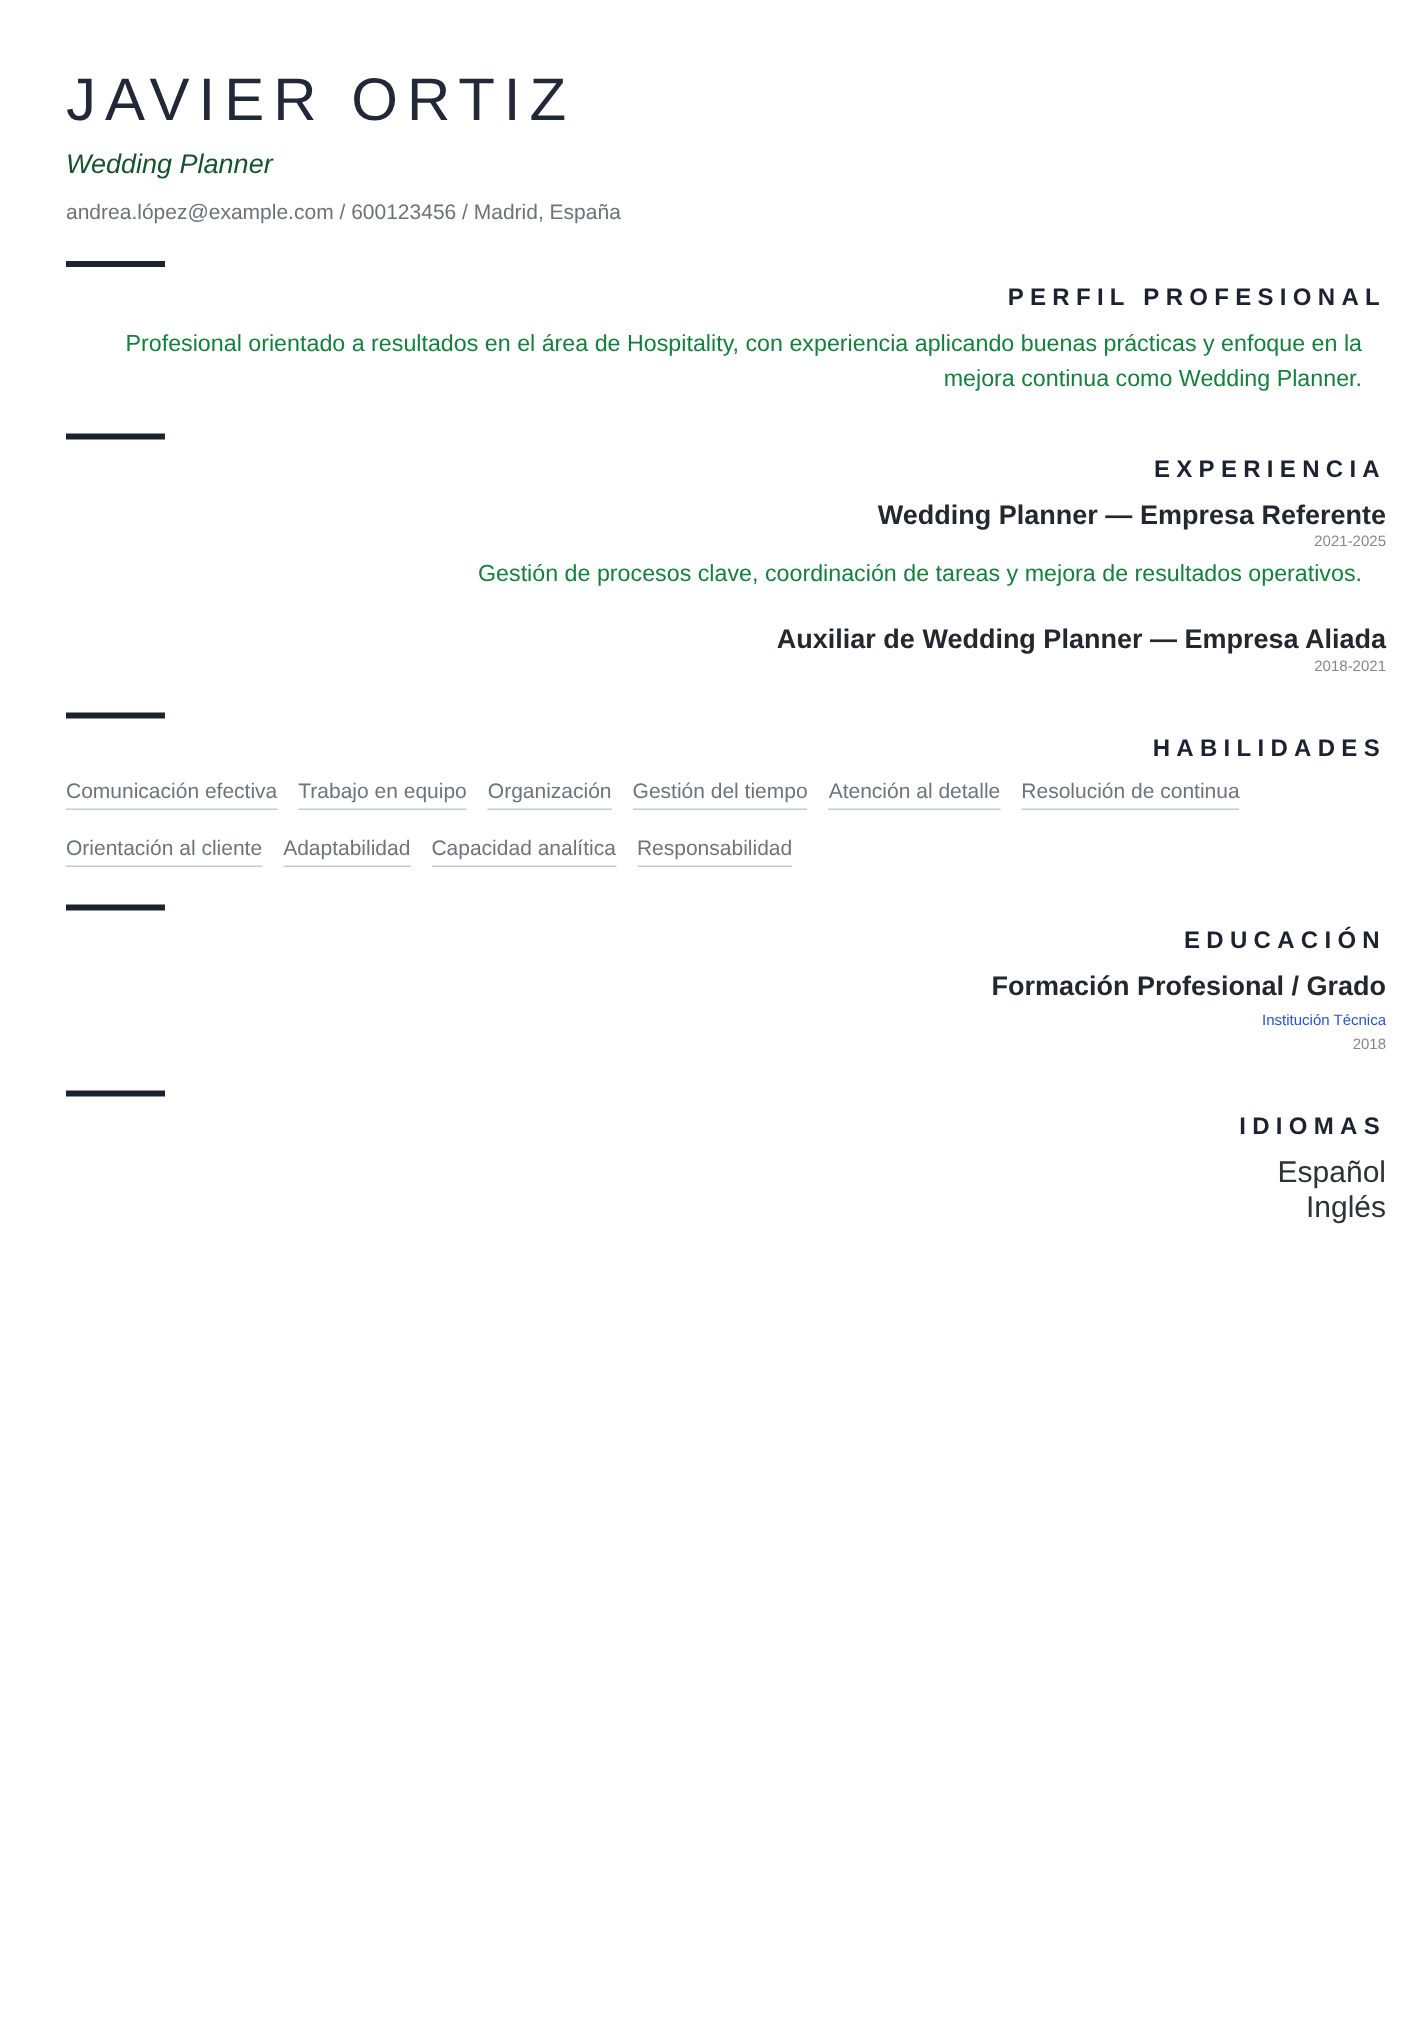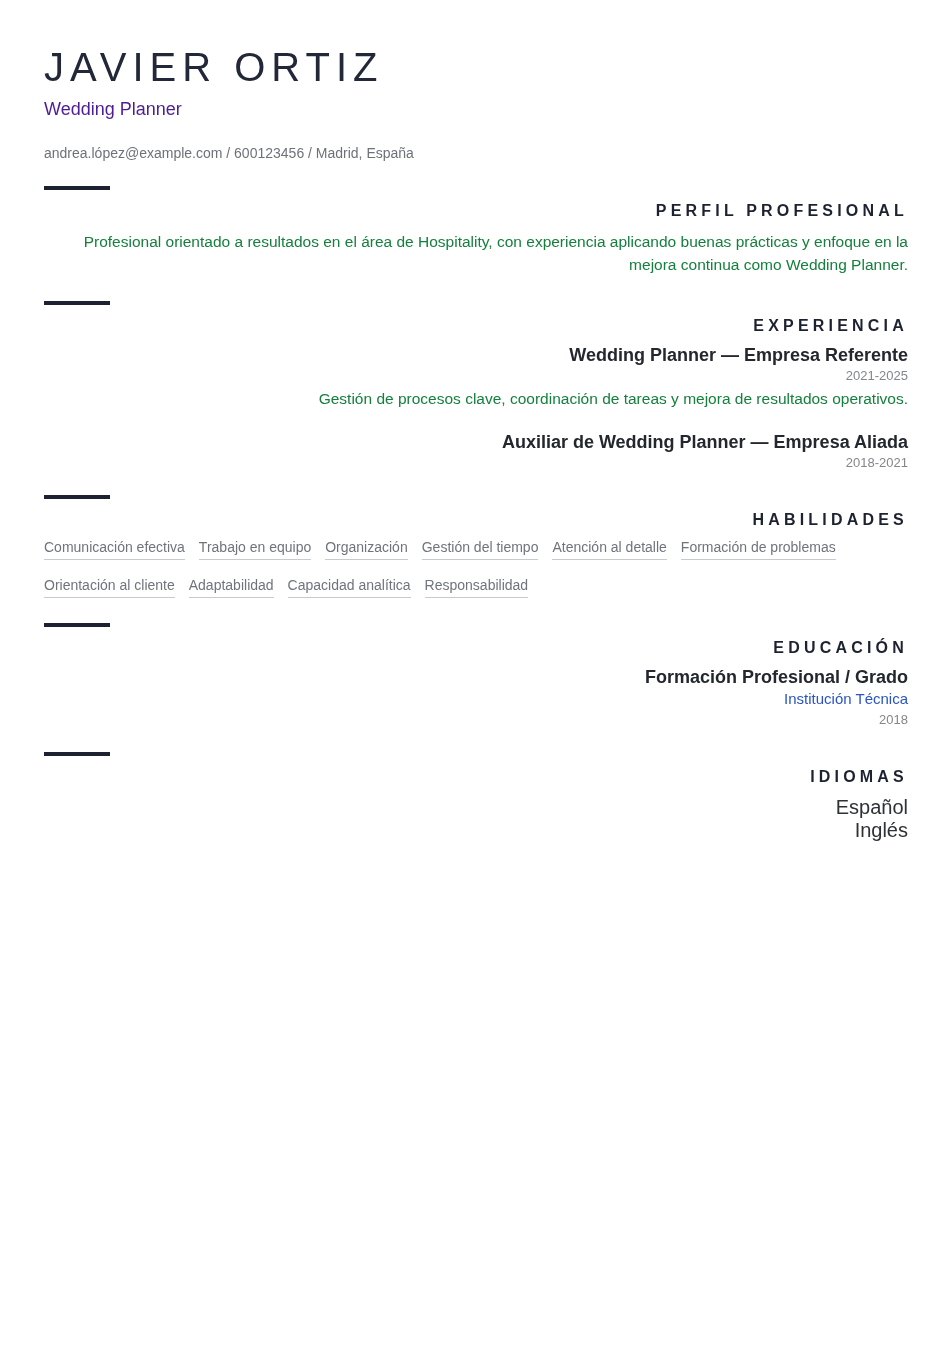--- a/index.html
+++ b/index.html
@@ -4,37 +4,38 @@
 <title>CV</title>
 <style>
   html, body { margin: 0; padding: 0; background: #ffffff; }
   .page {
     position: relative;
     width: 952px;
     min-height: 1347px;
     margin: 0 auto;
     background: #ffffff;
     box-sizing: border-box;
-    padding: 44px 44px 60px 44px;
+    padding: 44px 28px 60px 44px;
     font-family: "Liberation Sans", "DejaVu Sans", sans-serif;
     color: #2e3136;
   }
   
   .name {
     margin: 0 0 9px 0;
     font-size: 40px;
     font-weight: 400;
     letter-spacing: 6px;
     line-height: 1.15;
     color: #232838;
   }
   .subtitle {
     font-size: 18px;
-    color: #4c1d95;
-    margin: 0 0 25px 0;
+    color: #14532d;
+    margin: 0 0 13px 0;
+    font-style: italic;
   }
   .contact {
     font-size: 14px;
     color: #6e7278;
     margin: 0;
   }
   
   section { margin-top: 25px; text-align: right; }
   .rule {
     width: 66px;
@@ -58,21 +59,21 @@
   
   .job { margin-bottom: 22px; }
   .job:last-child { margin-bottom: 0; }
   h3.entry-title {
     margin: 0 0 2px 0;
     font-size: 18px;
     font-weight: 700;
     color: #23272e;
   }
   .dates {
-    font-size: 13px;
+    font-size: 10px;
     color: #83868c;
     margin: 0 0 4px 0;
   }
   
   .skills {
     display: flex;
     flex-wrap: wrap;
     column-gap: 14px;
     row-gap: 17px;
     max-width: 864px;
@@ -80,21 +81,21 @@
   }
   .skill {
     font-size: 14px;
     color: #6f747c;
     padding-bottom: 4px;
     border-bottom: 1px solid #c7cacf;
     white-space: nowrap;
   }
   
   .institution {
-    font-size: 15px;
+    font-size: 10px;
     color: #2b54c5;
     margin: 0 0 5px 0;
     text-decoration: none;
     display: inline-block;
   }
   
   .language {
     font-size: 20px;
     line-height: 23px;
     color: #2e3136;
@@ -135,21 +136,21 @@
 
   <section>
     <div class="rule"></div>
     <h2 class="section-heading">HABILIDADES</h2>
     <div class="skills">
       <span class="skill">Comunicación efectiva</span>
       <span class="skill">Trabajo en equipo</span>
       <span class="skill">Organización</span>
       <span class="skill">Gestión del tiempo</span>
       <span class="skill">Atención al detalle</span>
-      <span class="skill">Formación de problemas</span>
+      <span class="skill">Resolución de continua</span>
       <span class="skill">Orientación al cliente</span>
       <span class="skill">Adaptabilidad</span>
       <span class="skill">Capacidad analítica</span>
       <span class="skill">Responsabilidad</span>
     </div>
   </section>
 
   <section>
     <div class="rule"></div>
     <h2 class="section-heading">EDUCACIÓN</h2>

